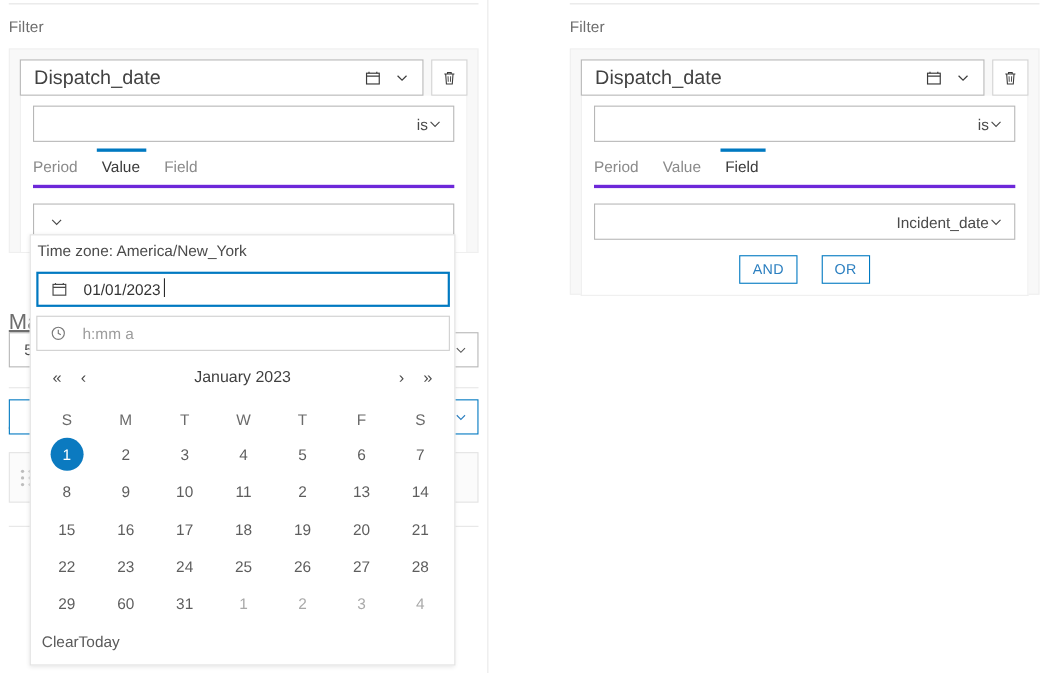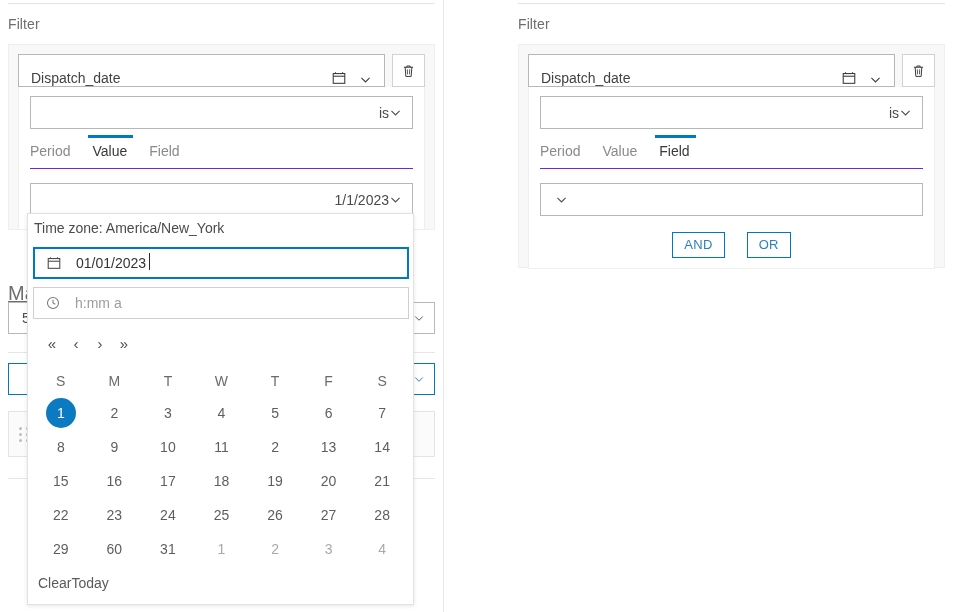--- a/index.html
+++ b/index.html
@@ -84,23 +84,23 @@
     display: flex;
     align-items: stretch;
     height: 33px;
   }
   .field-select {
     flex: 1;
     box-sizing: border-box;
     border: 1px solid #b7b7b7;
     background: #ffffff;
     display: flex;
-    align-items: flex-end;
+    align-items: center;
     padding: 0 6px 0 12px;
-    font-size: 14px;
+    font-size: 18px;
     color: #424242;
     position: relative;
   }
   .field-select .ftext { flex: 1; }
   .icon-btn {
     width: 26px;
     display: flex;
     align-items: center;
     justify-content: center;
     color: #3b3b3b;
@@ -138,21 +138,21 @@
     padding: 0 10px 0 14px;
     font-size: 14px;
     color: #4a4a4a;
   }
   .select-wide .stext { flex: 1; }
 
   .tabs {
     display: flex;
     gap: 0;
     margin-top: 14px;
-    border-bottom: 1px solid #6d28d9;
+    border-bottom: 3px solid #6d28d9;
     padding-bottom: 0;
   }
   .tab {
     font-size: 14px;
     color: #8a8a8a;
     padding: 0 14px 9px 0;
     margin-right: 8px;
     position: relative;
     top: 0;
   }
@@ -472,21 +472,20 @@
             <span class="tab-underline"></span>
             <span>Value</span>
           </div>
           <div class="tab">
             
             <span>Field</span>
           </div>
         </div>
 
         <div class="select-wide select-bottom">
-          <span class="stext">1/1/2023</span>
           <span>
             <svg width="13" height="13" viewBox="0 0 16 16">
                 <path d="M3 6 L8 11 L13 6" fill="none" stroke="#4a4a4a" stroke-width="1.3"></path>
               </svg>
           </span>
         </div>
       </div>
     </div>
 
     <div class="dp-popup">
@@ -511,20 +510,21 @@
             <circle cx="9" cy="9" r="6.2" fill="none" stroke="#7a7a7a" stroke-width="1.2"></circle>
             <path d="M9 5.4 L9 9 L11.6 10.4" fill="none" stroke="#7a7a7a" stroke-width="1.2"></path>
           </svg>
         </span>
         <span class="ph">h:mm a</span>
       </div>
 
       <div class="cal-nav">
         <span class="navbtn">«</span>
         <span class="navbtn">‹</span>
+        <span class="month">January 2023</span>
         <span class="navbtn">›</span>
         <span class="navbtn">»</span>
       </div>
 
       <div class="cal-grid">
         <div class="cal-row dow">
           <div class="cal-cell">S</div>
           <div class="cal-cell">M</div>
           <div class="cal-cell">T</div>
           <div class="cal-cell">W</div>
@@ -647,20 +647,21 @@
             
             <span>Value</span>
           </div>
           <div class="tab active">
             <span class="tab-underline"></span>
             <span>Field</span>
           </div>
         </div>
 
         <div class="select-wide select-bottom">
+          <span class="stext">Incident_date</span>
           <span>
             <svg width="13" height="13" viewBox="0 0 16 16">
                 <path d="M3 6 L8 11 L13 6" fill="none" stroke="#4a4a4a" stroke-width="1.3"></path>
               </svg>
           </span>
         </div>
       </div>
     </div>
 
     <div class="andor">

